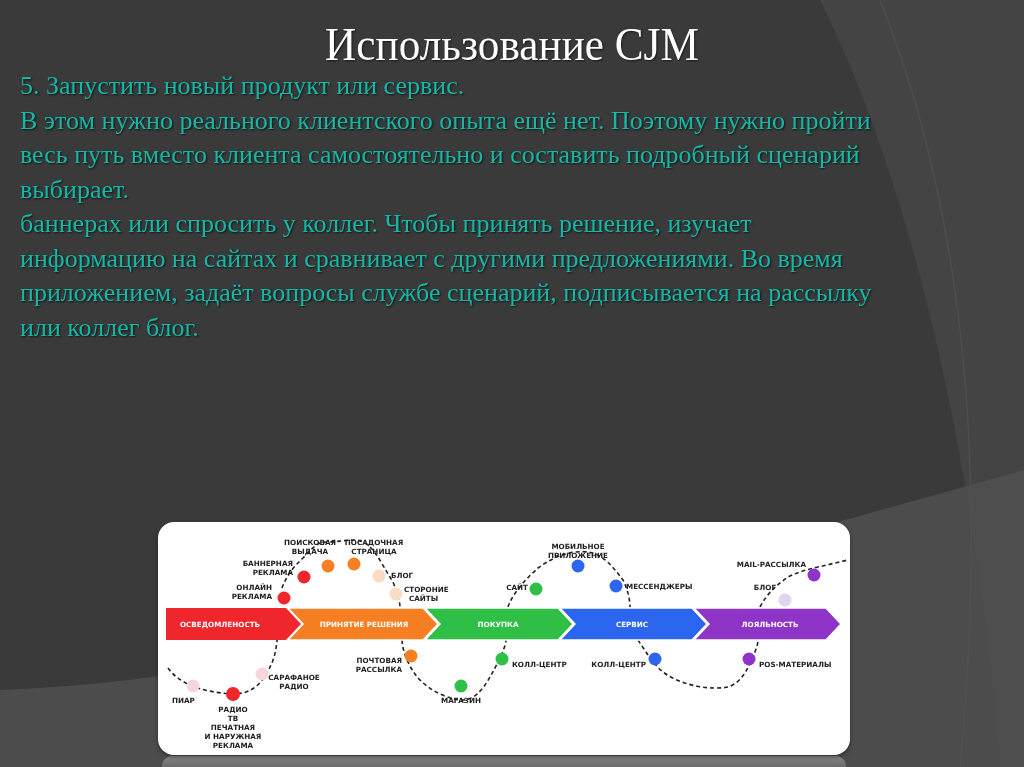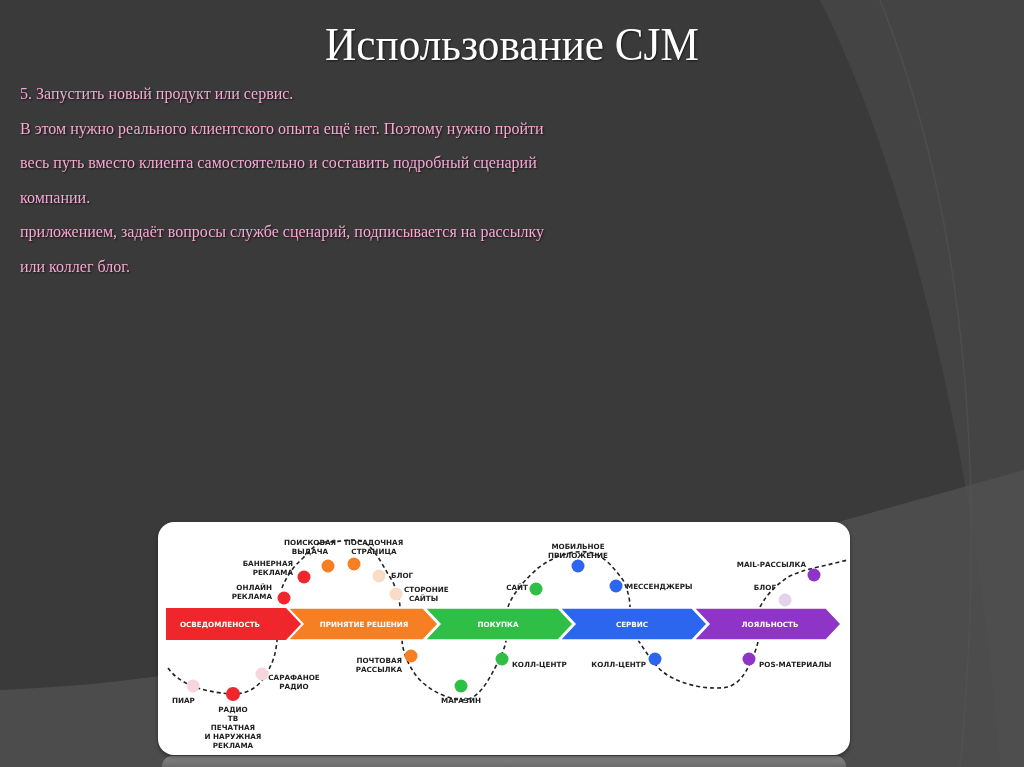--- a/index.html
+++ b/index.html
@@ -10,22 +10,22 @@
   }
   .bg-layer { position:absolute; inset:0; pointer-events:none; }
   .title {
     position:absolute; left:0; width:1024px; top:14px; text-align:center;
     color:#ffffff; font-size:47px; line-height:60px;
     font-family:"Liberation Serif", serif;
     text-shadow:1px 1px 2px rgba(0,0,0,0.6);
     transform:scaleX(0.92);
   }
   .body-text {
-    position:absolute; left:20px; top:77px; width:990px;
-    color:#f9a8d4; font-size:16px; line-height:34.5px;
+    position:absolute; left:20px; top:69px; width:990px;
+    color:#14b8a6; font-size:26px; line-height:34.5px;
     text-shadow:1px 1px 2px rgba(0,0,0,0.7);
   }
   .body-text .line { white-space:nowrap; display:block; }
   .card {
     position:absolute; left:158px; top:522px; width:692px; height:233px;
     background:#ffffff; border-radius:16px; overflow:hidden;
     box-shadow:0 2px 4px rgba(0,0,0,0.4);
   }
   .reflection {
     position:absolute; left:162px; top:756px; width:684px; height:14px;
@@ -44,21 +44,23 @@
   <path d="M0 690 C300 680 700 560 1024 470 L1024 767 L0 767 Z" fill="#505050" opacity="0.85"></path>
   <path d="M880 0 C960 200 990 450 960 767" fill="none" stroke="#555" stroke-width="1.5" opacity="0.6"></path>
 </svg>
 
 <div class="title">Использование CJM</div>
 
 <div class="body-text">
   <span class="line">5. Запустить новый продукт или сервис.</span>
   <span class="line">В этом нужно реального клиентского опыта ещё нет. Поэтому нужно пройти</span>
   <span class="line">весь путь вместо клиента самостоятельно и составить подробный сценарий</span>
-  <span class="line">компании.</span>
+  <span class="line">выбирает.</span>
+  <span class="line">баннерах или спросить у коллег. Чтобы принять решение, изучает</span>
+  <span class="line">информацию на сайтах и сравнивает с другими предложениями. Во время</span>
   <span class="line">приложением, задаёт вопросы службе сценарий, подписывается на рассылку</span>
   <span class="line">или коллег блог.</span>
 </div>
 
 <div class="reflection"></div>
 
 <div class="card">
   <svg width="692" height="233" viewBox="0 0 692 233">
 
     <g fill="none" stroke="#222" stroke-width="1.6" stroke-dasharray="4 3">

